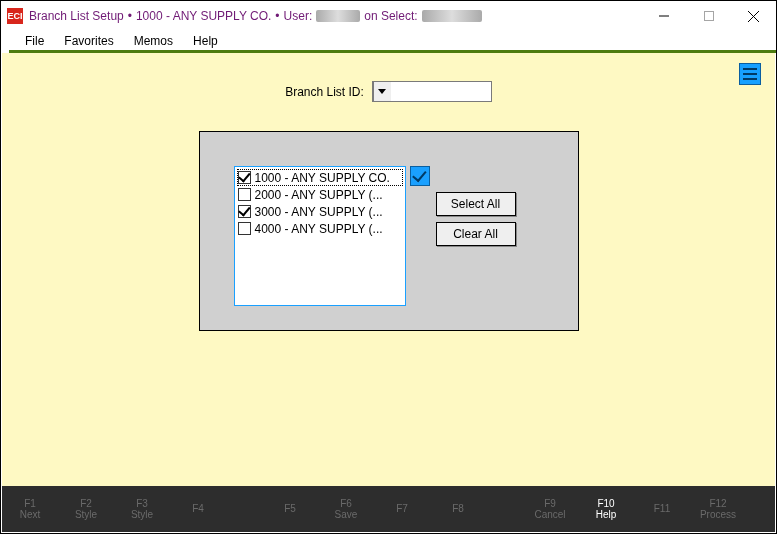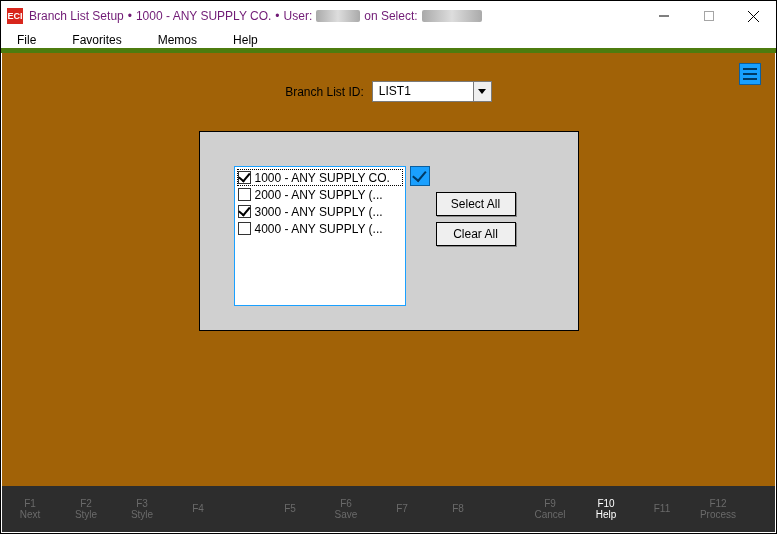--- a/index.html
+++ b/index.html
@@ -44,31 +44,32 @@
     display: flex; align-items: center; justify-content: center;
     font-size: 14px;
     color: #000;
   }
   .win-btn svg { stroke: #000; }
   .win-btn.max { opacity: .35; }
   
   .menubar {
     height: 22px;
     display: flex; align-items: center;
-    gap: 20px;
+    gap: 4px;
     padding-left: 8px;
     background: #fff;
-    border-bottom: 5px solid #4d7c0f;
+    border-bottom: 3px solid #4d7c0f;
+    margin-left: 8px;
   }
   .menu-item { padding: 2px 8px; font-size: 12px; }
   
   .client {
     position: absolute;
     top: 52px; left: 1px; right: 1px; bottom: 47px;
-    background: #a16207;
+    background: #fef9c3;
     padding-left: 44px;
   }
   .top-right-icon {
     position: absolute;
     top: 10px; right: 14px;
     width: 22px; height: 22px;
     background: #17a0ff;
     display: flex; flex-direction: column; justify-content: center; align-items: center;
     gap: 3px;
     border: 1px solid #0a5fa0;
@@ -225,21 +226,20 @@
 <div class="client">
   <div class="top-right-icon">
     <span></span>
       <span></span>
       <span></span>
   </div>
 
   <div class="id-row">
     <div class="id-label">Branch List ID:</div>
     <div class="id-combo">
-      <div class="val">LIST1</div>
       <div class="arrow"></div>
     </div>
   </div>
 
   <div class="panel">
     <div class="listbox" id="branch-listbox">
         <div class="list-item focused">
           <span class="cb checked"></span>
           <span>1000 - ANY SUPPLY CO.</span>
         </div>

